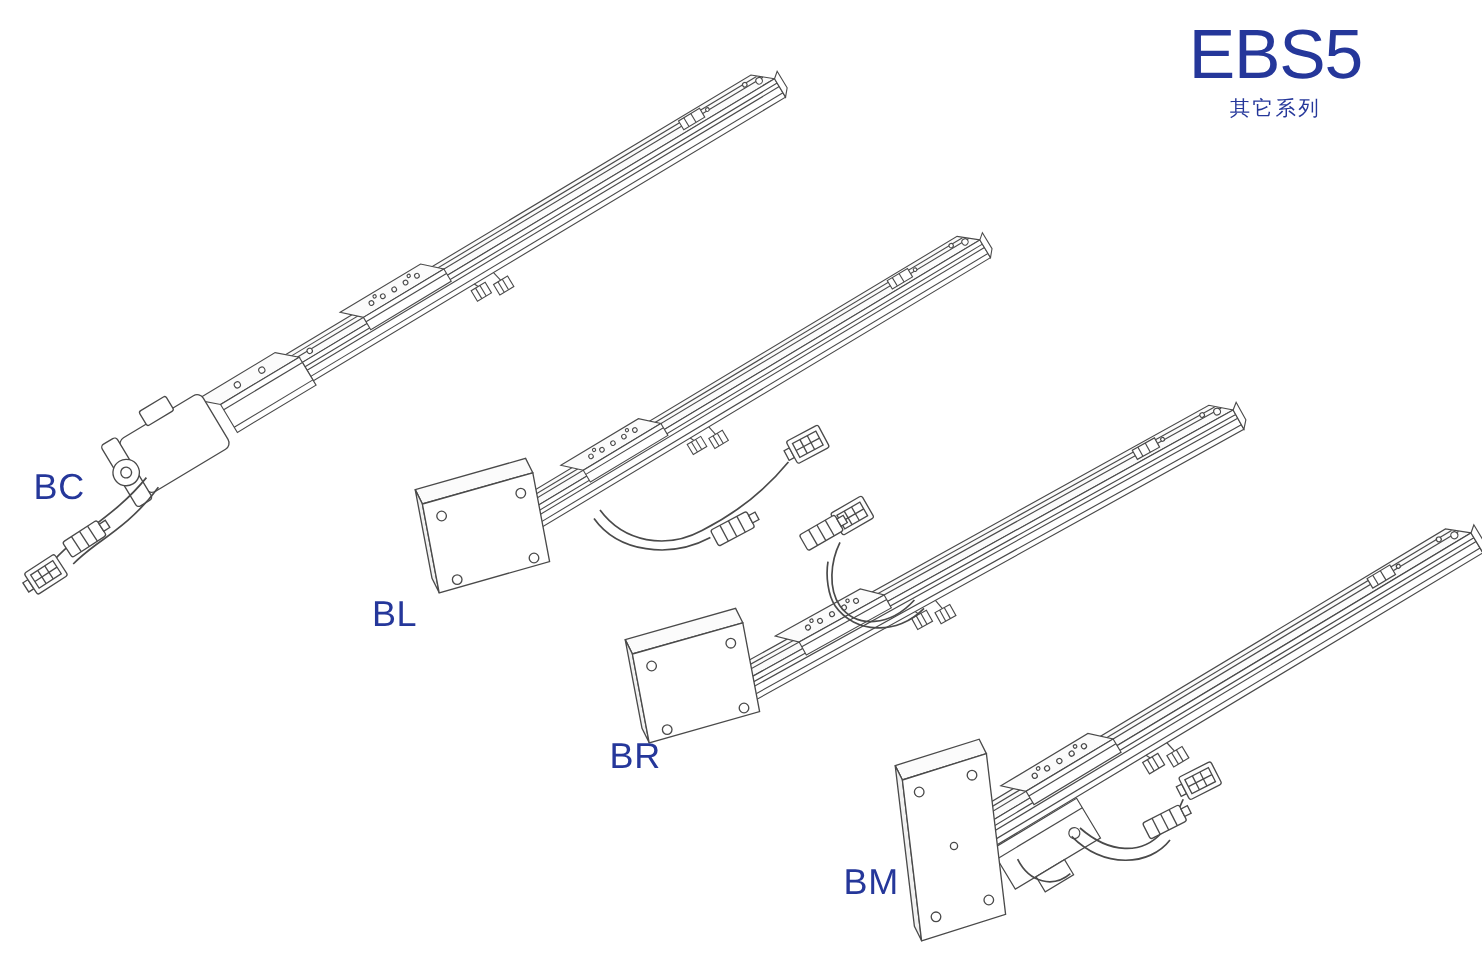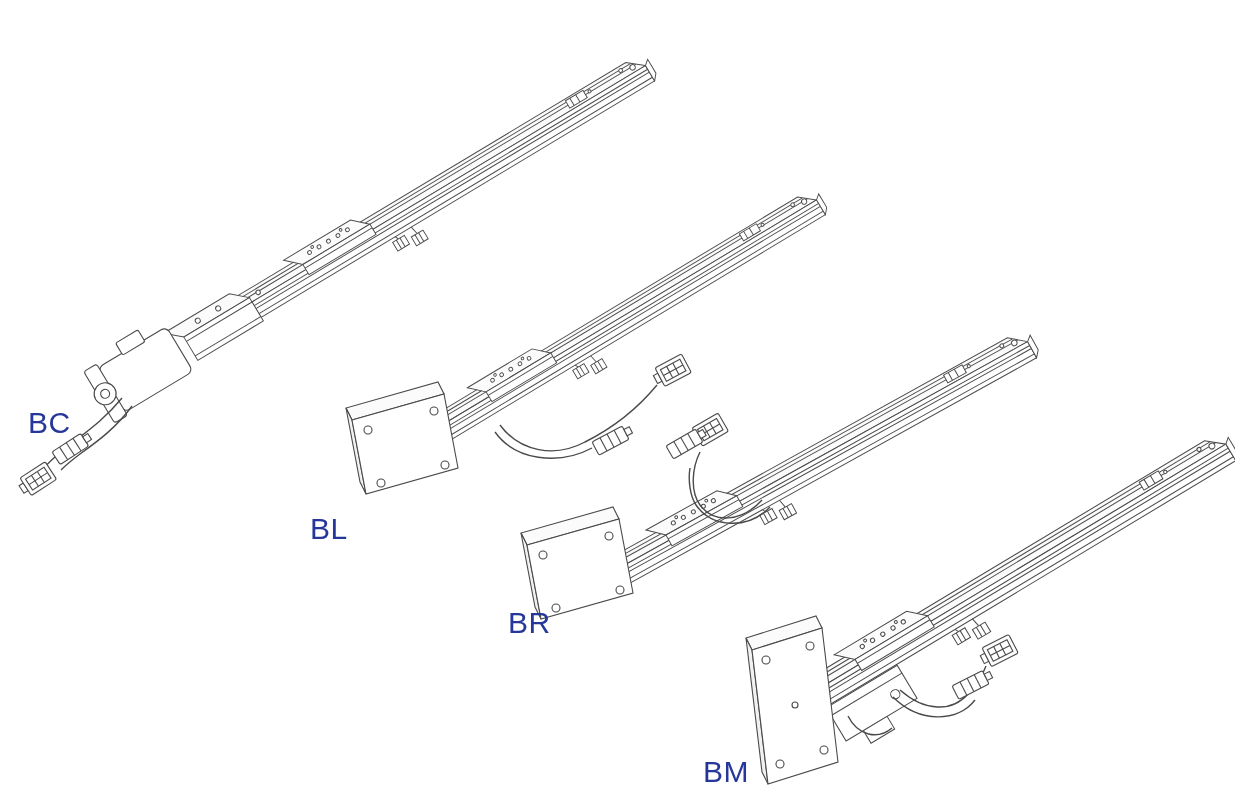--- a/index.html
+++ b/index.html
@@ -20,21 +20,20 @@
   }
   svg.art .cable { fill:none; stroke-width:1.4; }
   svg.art .topface { fill:#fbfbfb; }
   svg.art .sideface { fill:#f1f1f1; }
   .label {
     position:absolute;
     color:var(--accent);
     font-size:30px;
     letter-spacing:.5px;
     line-height:1;
-    margin-top:16px;
   }
   .title-block {
     position:absolute;
     top:16px;
     right:100px;
     text-align:center;
     color:var(--accent);
   }
   .series { font-size:58px; line-height:1.05; letter-spacing:-1px; }
   .note { font-size:17px; letter-spacing:2px; margin-top:2px; }
@@ -213,19 +212,23 @@
         <g transform="translate(982,648) rotate(-27)">
             <use href="#conn-dark"></use>
           </g>
         <g transform="translate(952,686) rotate(-27)">
             <use href="#conn-white"></use>
           </g>
       </g>
     </g>
   </svg>
 
+  <div class="title-block">
+    <div class="series">EBS5</div>
+    <div class="note">其它系列</div>
+  </div>
 
   <div class="label" style="left:28px; top:392px;">BC</div>
   <div class="label" style="left:310px; top:498px;">BL</div>
-  <div class="label" style="left:508px; top:592px;">BR</div>
-  <div class="label" style="left:703px; top:741px;">BM</div>
+  <div class="label" style="left:508px; top:616px;">BR</div>
+  <div class="label" style="left:703px; top:721px;">BM</div>
 
 </div>
 
 </body></html>

